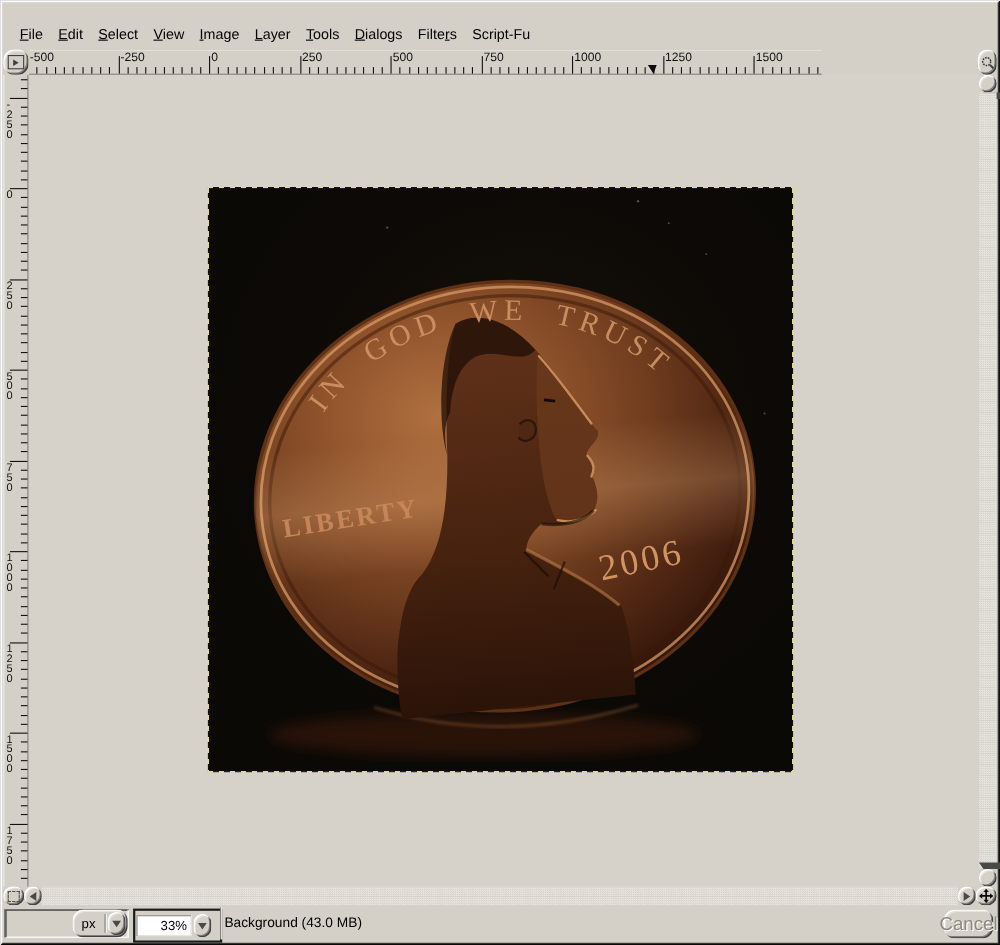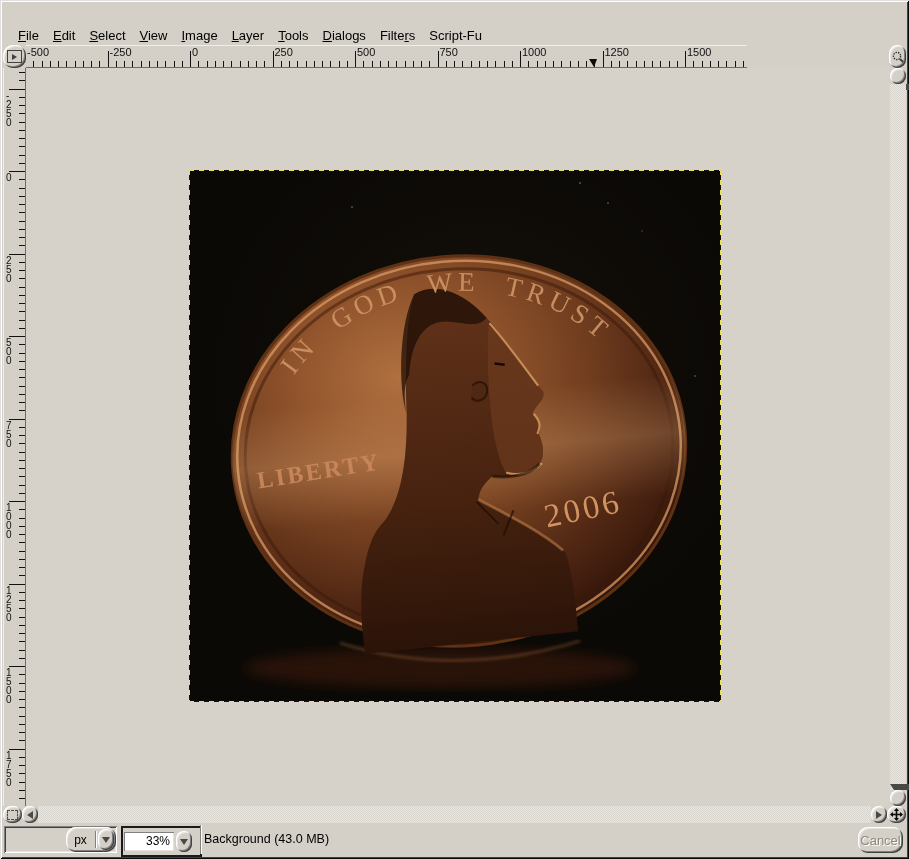--- a/index.html
+++ b/index.html
@@ -27,21 +27,21 @@
     background:#d4d0c8;box-shadow:inset 1px 1px #ffffff, inset -1px -1px #404040,
     inset 2px 2px #e6e3de, inset -2px -2px #808080;cursor:default;}
   .tbtn span{line-height:10px;}
   .tbtn.close{margin-left:3px;align-items:center;}
   .tbtn.close span{font-size:11px;line-height:12px;}
   .tbtn.max span{font-size:8px;border:1px solid #000;border-top:2px solid #000;
     width:7px;height:5px;display:block;margin-bottom:2px;}
   .tbtn.min span{display:block;width:6px;height:2px;background:#000;margin:0 0 2px 0;}
   
   .menubar{position:absolute;left:3px;top:21px;right:3px;height:24px;background:#d4d0c8;
-    display:flex;align-items:flex-end;padding-left:8px;}
+    display:flex;align-items:flex-start;padding-left:8px;}
   .menu-item{font-size:13px;color:#000;padding:2px 7px;white-space:nowrap;}
   .menu-item u{text-decoration:underline;}
   
   .corner-btn{position:absolute;left:3px;top:45px;width:23px;height:23px;
     display:flex;align-items:center;justify-content:center;}
   .corner-glyph{width:13px;height:11px;border:1px solid #404040;background:#d4d0c8;
     display:flex;align-items:center;justify-content:center;}
   .corner-glyph i{width:0;height:0;border-top:3px solid transparent;border-bottom:3px solid transparent;
     border-left:5px solid #404040;display:block;}
   .hruler{position:absolute;left:26px;top:45px;width:721px;height:23px;background:#d4d0c8;
@@ -96,21 +96,21 @@
   .unit-combo .sep{width:1px;height:17px;background:#808080;box-shadow:1px 0 #fff;}
   .combo-arrow{width:16px;height:21px;margin:0 2px;display:flex;align-items:center;justify-content:center;}
   .zoom-combo{position:absolute;left:118px;top:3px;width:77px;height:27px;border:2px solid #1a1a1a;
     background:#d4d0c8;display:flex;align-items:center;}
   .zoom-field{width:46px;height:19px;margin-left:1px;background:#fff;
     box-shadow:inset 1px 1px #808080, inset -1px -1px #e6e3de;
     font-size:12px;text-align:right;line-height:19px;padding-right:4px;}
   .status-label{position:absolute;left:201px;top:9px;font-size:12.5px;color:#000;white-space:nowrap;}
   .status-sep{position:absolute;left:197px;top:2px;bottom:2px;width:1px;background:#808080;box-shadow:1px 0 #fff;}
   .cancel-btn{position:absolute;right:3px;top:4px;width:45px;height:26px;
-    font-size:13px;color:#8e897e;text-shadow:1px 1px #fff;
+    font-size:17px;color:#8e897e;text-shadow:1px 1px #fff;
     display:flex;align-items:center;justify-content:center;}
   
   .coin-svg text{font-family:"Liberation Serif",serif;}
 </style>
 </head>
 <body>
 
 <div class="window">
 
 

